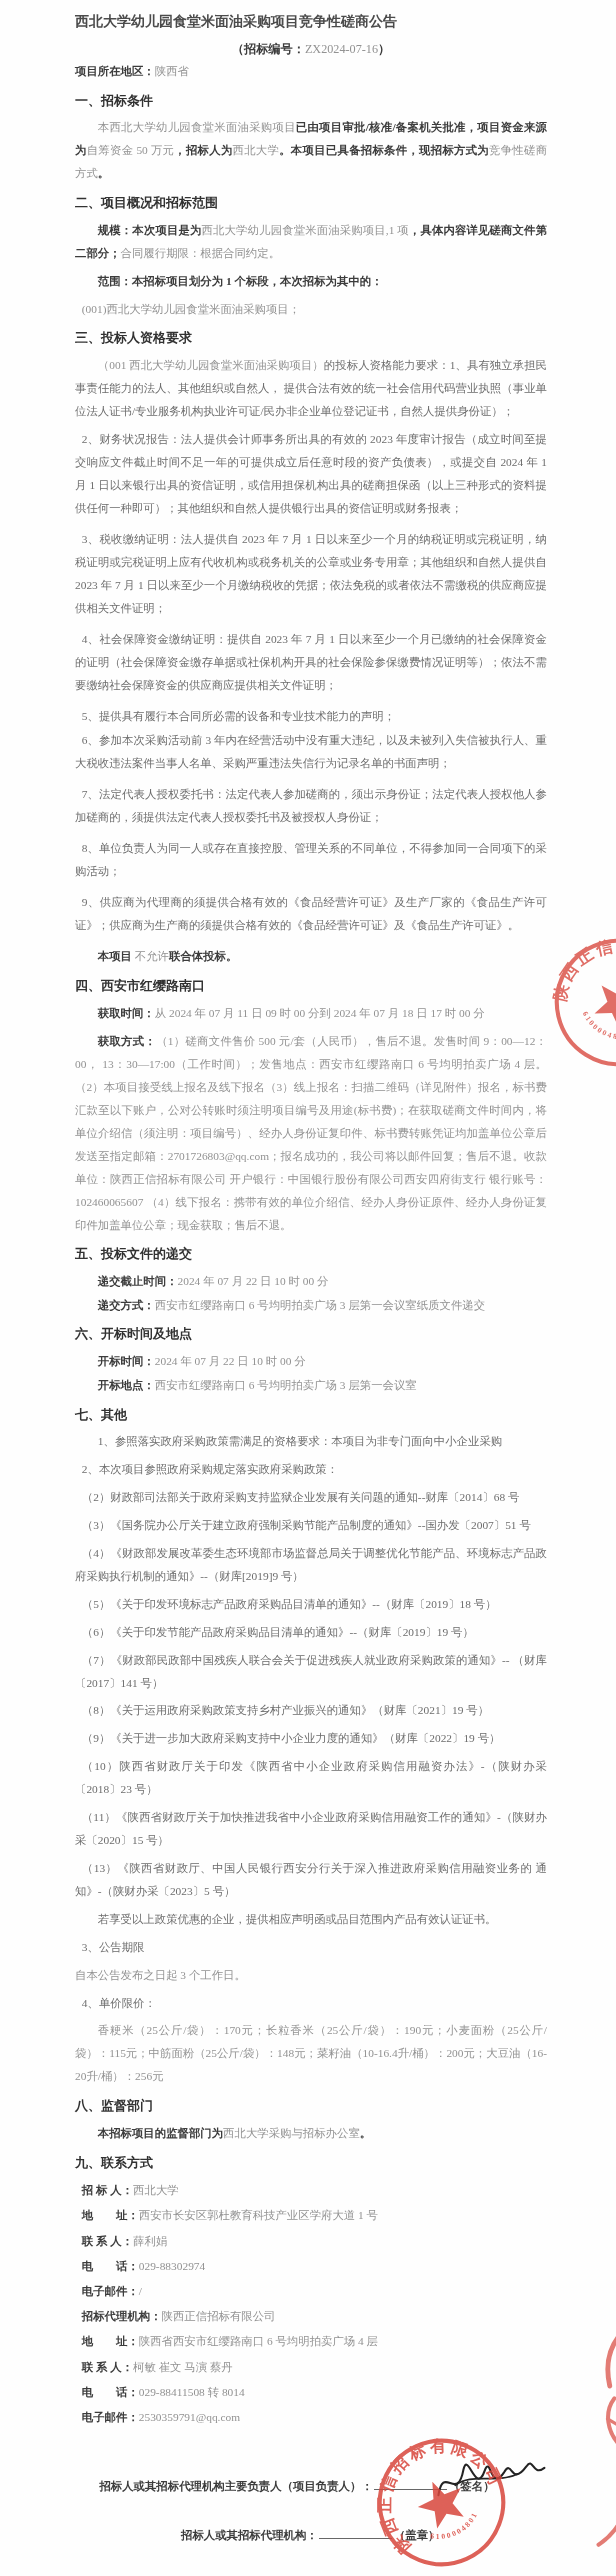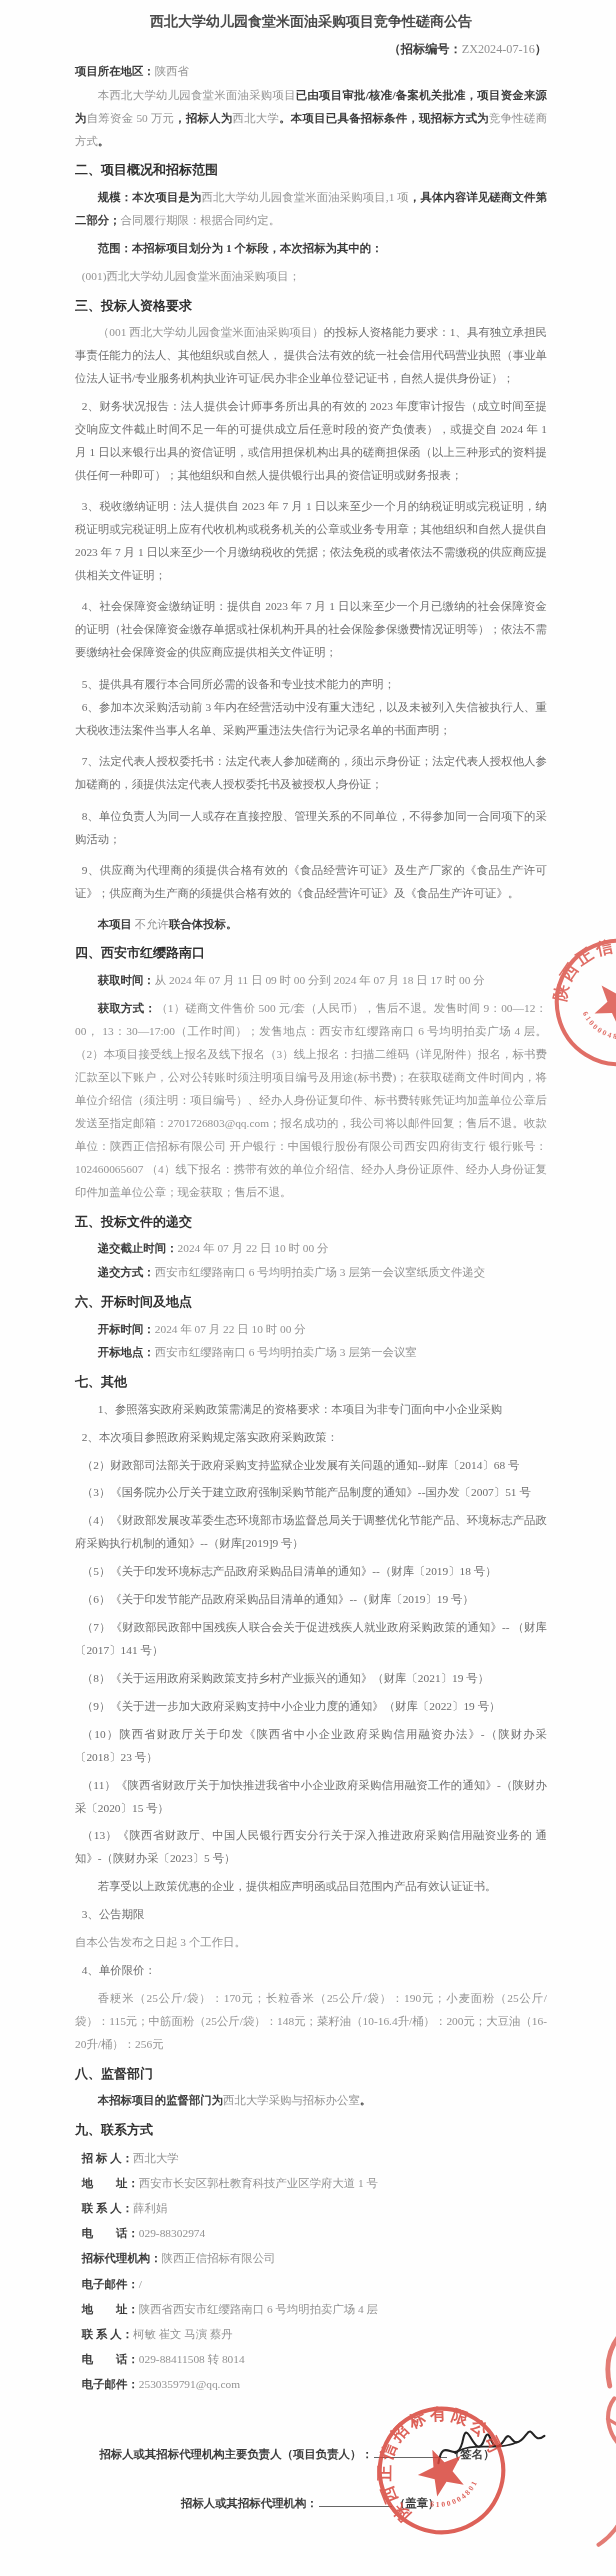--- a/index.html
+++ b/index.html
@@ -1,20 +1,20 @@
 <!DOCTYPE html>
 <html style="font-size:13px"><head>
 <meta charset="utf-8">
 <style>
   html,body{margin:0;padding:0;background:#ffffff;}
   .page{position:relative;width:617px;height:2576px;background:#fefefe;overflow:hidden;
         font-family:"Liberation Serif","DejaVu Serif",serif;}
   .content{position:absolute;left:75px;top:11.4px;width:472px;}
-  .title{font-size:14px;font-weight:bold;color:#4b4b4b;text-align:center;line-height:21px;}
-  .subtitle{text-align:right;margin-top:7.3px;font-size:12.2px;line-height:19.5px;}
+  .title{font-size:14px;font-weight:bold;color:#4b4b4b;text-align:left;line-height:21px;}
+  .subtitle{text-align:center;margin-top:7.3px;font-size:12.2px;line-height:19.5px;}
   .region{margin-top:21px;}
   .p{font-size:11.4px;line-height:23px;color:#6d6d6d;text-align:justify;margin:0.8px 0;}
   .sec-h{font-size:13px;line-height:24.4px;color:#323232;margin:5.7px 0 3.3px;font-weight:bold;}
   .b{color:#3c3c3c;font-weight:bold;}
   .v{color:#929292;}
   .ind2{text-indent:2em;}
   .ind05{text-indent:.6em;}
   .gap{margin-top:8.1px;}
   .gap-s{margin-top:4.9px;}
   .contact{line-height:24.4px;}
@@ -33,20 +33,21 @@
 </style>
 </head>
 <body>
 
 <div class="page">
   <div class="content">
     <div class="title">西北大学幼儿园食堂米面油采购项目竞争性磋商公告</div>
     <div class="subtitle" id="subtitle"><span class="b">（招标编号：</span><span class="v">ZX2024-07-16</span><span class="b">）</span></div>
     <p class="p region" id="region-line"><span class="b">项目所在地区：</span><span class="v">陕西省</span></p>
     <div id="doc-body">
+        <h2 class="sec-h">一、招标条件</h2>
         <p class="p ind2"><span class="v">本西北大学幼儿园食堂米面油采购项目</span><span class="b">已由项目审批/核准/备案机关批准，项目资金来源为</span><span class="v">自筹资金 50 万元</span><span class="b">，招标人为</span><span class="v">西北大学</span><span class="b">。本项目已具备招标条件，现招标方式为</span><span class="v">竞争性磋商方式</span><span class="b">。</span></p>
         <h2 class="sec-h">二、项目概况和招标范围</h2>
         <p class="p ind2"><span class="b">规模：本次项目是为</span><span class="v">西北大学幼儿园食堂米面油采购项目,1 项</span><span class="b">，具体内容详见磋商文件第二部分；</span><span class="v">合同履行期限：根据合同约定。</span></p>
         <p class="p ind2 gap-s"><span class="b">范围：本招标项目划分为 1 个标段，本次招标为其中的：</span></p>
         <p class="p ind05 gap-s"><span class="v">(001)西北大学幼儿园食堂米面油采购项目；</span></p>
         <h2 class="sec-h">三、投标人资格要求</h2>
         <p class="p ind2"><span class="v">（001 西北大学幼儿园食堂米面油采购项目）</span><span>的投标人资格能力要求：1、具有独立承担民事责任能力的法人、其他组织或自然人， 提供合法有效的统一社会信用代码营业执照（事业单位法人证书/专业服务机构执业许可证/民办非企业单位登记证书，自然人提供身份证）；</span></p>
         <p class="p ind05 gap-s"><span>2、财务状况报告：法人提供会计师事务所出具的有效的 2023 年度审计报告（成立时间至提交响应文件截止时间不足一年的可提供成立后任意时段的资产负债表），或提交自 2024 年 1 月 1 日以来银行出具的资信证明，或信用担保机构出具的磋商担保函（以上三种形式的资料提供任何一种即可）；其他组织和自然人提供银行出具的资信证明或财务报表；</span></p>
         <p class="p ind05 gap"><span>3、税收缴纳证明：法人提供自 2023 年 7 月 1 日以来至少一个月的纳税证明或完税证明，纳税证明或完税证明上应有代收机构或税务机关的公章或业务专用章；其他组织和自然人提供自 2023 年 7 月 1 日以来至少一个月缴纳税收的凭据；依法免税的或者依法不需缴税的供应商应提供相关文件证明；</span></p>
         <p class="p ind05 gap"><span>4、社会保障资金缴纳证明：提供自 2023 年 7 月 1 日以来至少一个月已缴纳的社会保障资金的证明（社会保障资金缴存单据或社保机构开具的社会保险参保缴费情况证明等）；依法不需要缴纳社会保障资金的供应商应提供相关文件证明；</span></p>
@@ -84,22 +85,22 @@
         <p class="p gap-s"><span class="v">自本公告发布之日起 3 个工作日。</span></p>
         <p class="p ind05 gap-s"><span>4、单价限价：</span></p>
         <p class="p ind2 gap-s"><span class="v">香粳米（25公斤/袋）：170元；长粒香米（25公斤/袋）：190元；小麦面粉（25公斤/袋）：115元；中筋面粉（25公斤/袋）：148元；菜籽油（10-16.4升/桶）：200元；大豆油（16-20升/桶）：256元</span></p>
         <h2 class="sec-h">八、监督部门</h2>
         <p class="p ind2"><span class="b">本招标项目的监督部门为</span><span class="v">西北大学采购与招标办公室</span><span class="b">。</span></p>
         <h2 class="sec-h">九、联系方式</h2>
         <p class="p contact ind05"><span class="b">招 标 人：</span><span class="v">西北大学</span></p>
         <p class="p contact ind05"><span class="b">地　　址：</span><span class="v">西安市长安区郭杜教育科技产业区学府大道 1 号</span></p>
         <p class="p contact ind05"><span class="b">联 系 人：</span><span class="v">薛利娟</span></p>
         <p class="p contact ind05"><span class="b">电　　话：</span><span class="v">029-88302974</span></p>
+        <p class="p contact ind05"><span class="b">电子邮件：</span><span class="v">/</span></p>
         <p class="p contact ind05"><span class="b">招标代理机构：</span><span class="v">陕西正信招标有限公司</span></p>
-        <p class="p contact ind05"><span class="b">电子邮件：</span><span class="v">/</span></p>
         <p class="p contact ind05"><span class="b">地　　址：</span><span class="v">陕西省西安市红缨路南口 6 号均明拍卖广场 4 层</span></p>
         <p class="p contact ind05"><span class="b">联 系 人：</span><span class="v">柯敏 崔文 马演 蔡丹</span></p>
         <p class="p contact ind05"><span class="b">电　　话：</span><span class="v">029-88411508 转 8014</span></p>
         <p class="p contact ind05"><span class="b">电子邮件：</span><span class="v">2530359791@qq.com</span></p>
       </div>
 
     <div class="sig-block">
       <div class="sig-line1">
         <span class="b">招标人或其招标代理机构主要负责人（项目负责人）：</span><span class="sig-underline"></span><span class="b">（签名）</span>
       </div>

